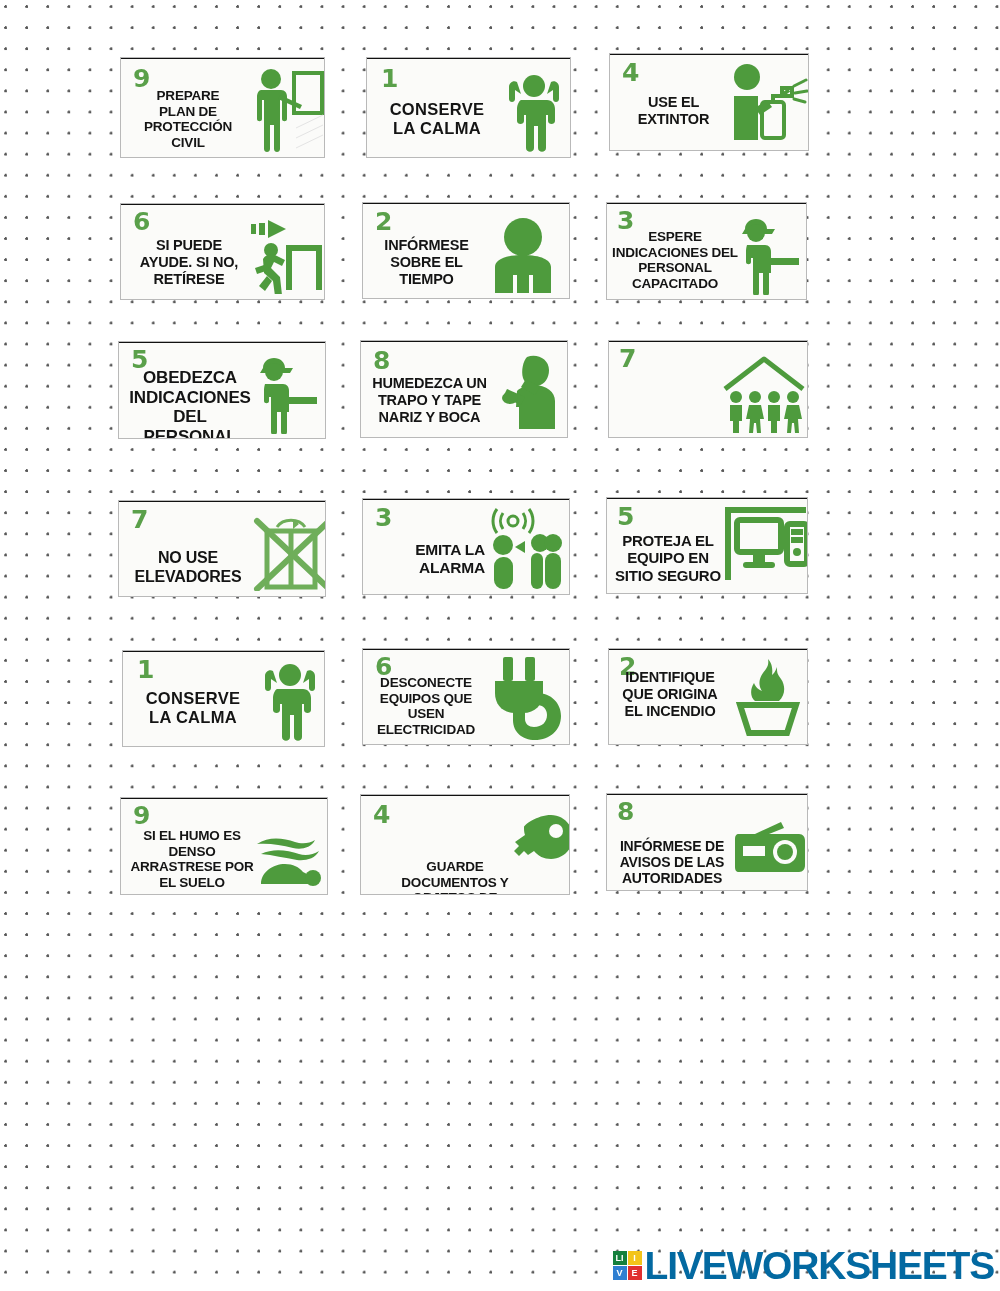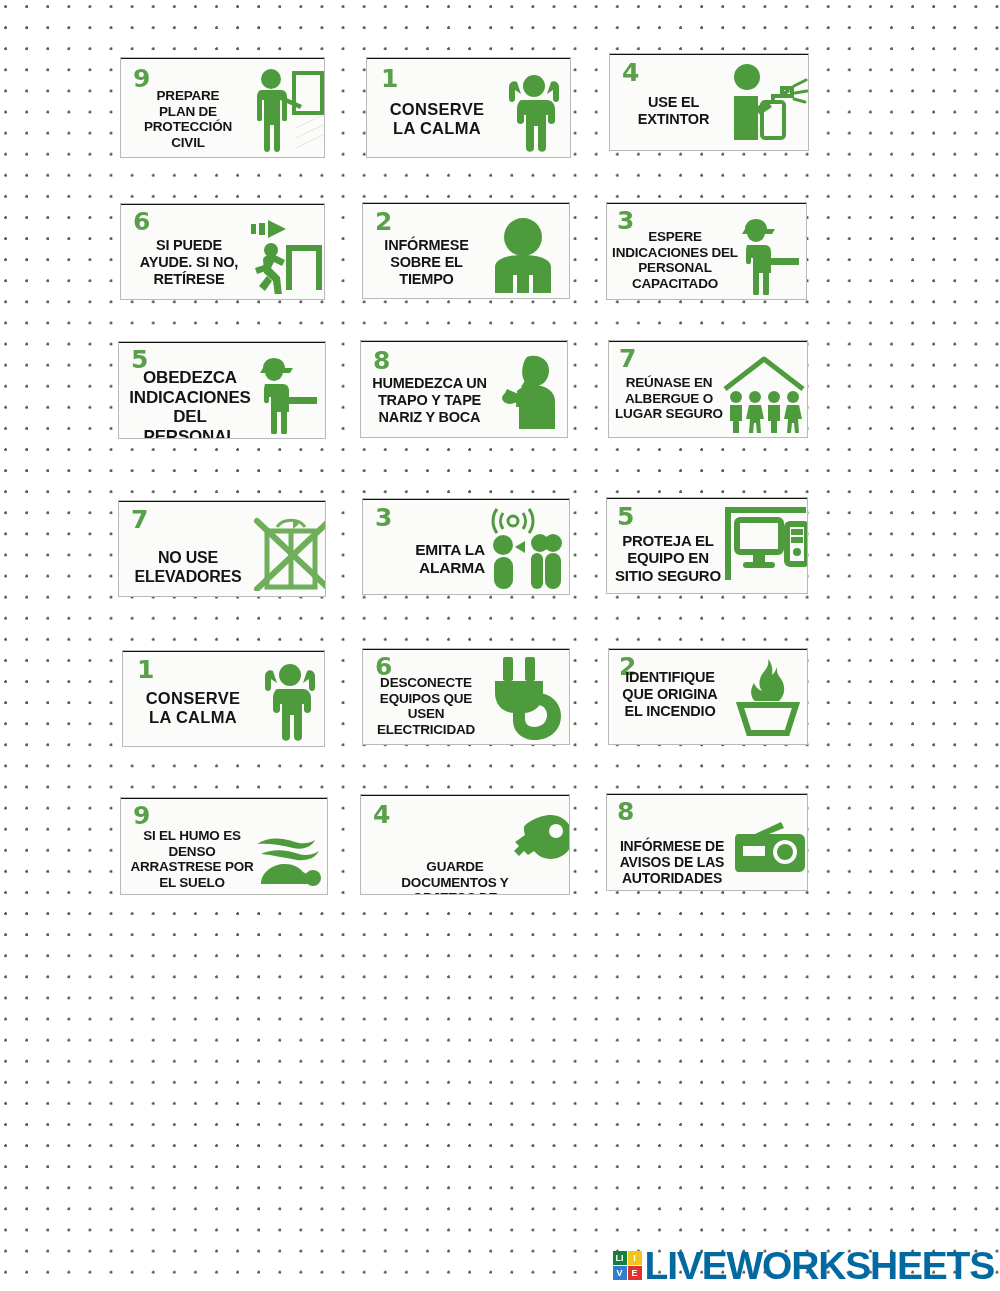--- a/index.html
+++ b/index.html
@@ -247,23 +247,20 @@
           <path d="M6 46l18 8 4-8-18-8z"></path>
           <path d="M24 36l14 8 5-8-14-8z"></path>
           <ellipse cx="13" cy="47" rx="8" ry="6"></ellipse>
         </g>
       </svg>
     </div>
   </div>
 
   <div class="card" style="left:608px;top:340px;width:200px;height:98px;">
     <div class="num" style="left:10px;top:5px;font-size:25px;">7</div>
-    <div class="txt" style="left:4px;top:34px;width:112px;font-size:13.5px;">REÚNASE EN
-ALBERGUE O
-LUGAR SEGURO</div>
     <div class="art" style="left:112px;top:10px;">
       <svg width="86" height="82" viewBox="0 0 86 82">
         <g fill="none" stroke="#4e9b3d" stroke-width="5" stroke-linejoin="round">
           <path d="M4 38L43 8l39 30"></path>
         </g>
         <g fill="#4e9b3d">
           <circle cx="15" cy="46" r="6"></circle>
           <path d="M9 54h12v16h-3v12h-6V70H9z"></path>
           <circle cx="34" cy="46" r="6"></circle>
           <path d="M28 54h12l3 14h-4l1 14h-4l-1-10h-2l-1 10h-4l1-14h-4z"></path>

